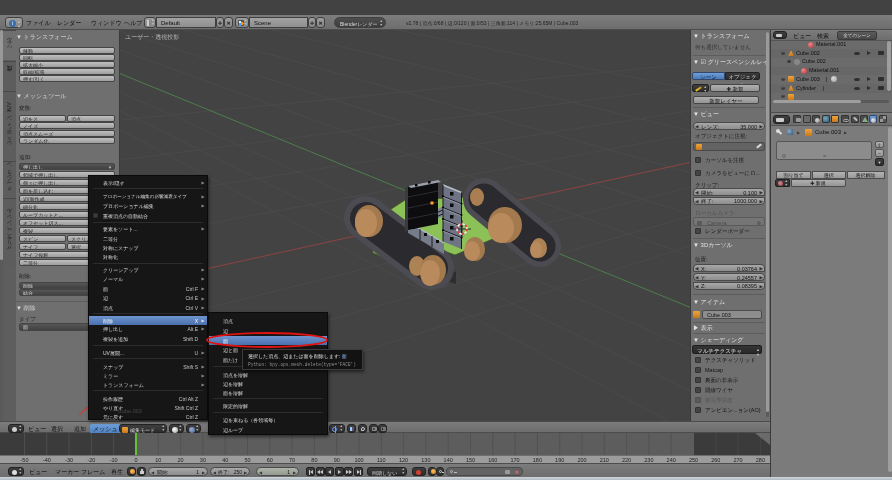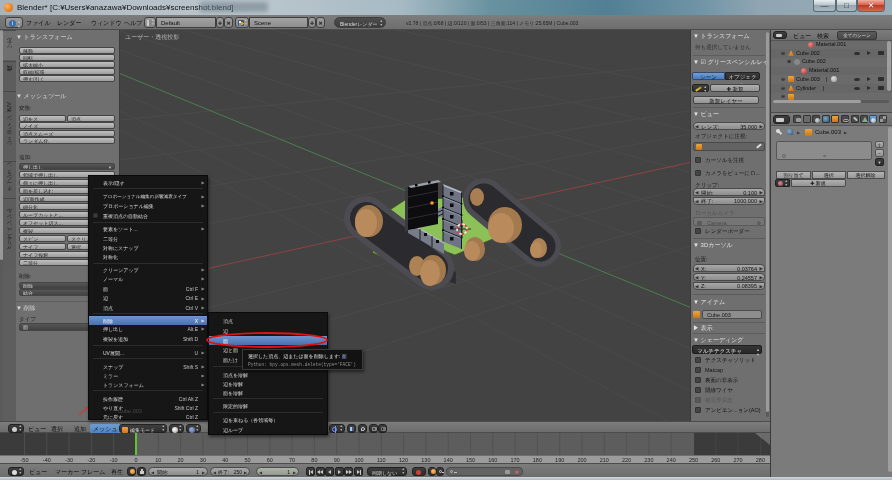--- a/index.html
+++ b/index.html
@@ -59,34 +59,20 @@
 .pb .bar{width:1px;height:4.5px;background:#c8c8c8;}
 .orow{position:absolute;left:0;width:122px;height:8.7px;font-size:5.5px;color:#101010;}
 .oic{position:absolute;top:1px;width:6px;height:6px;border-radius:1px;}
 .ri{position:absolute;top:1px;font-size:5px;color:#2a2a2a;}
 .pic{position:absolute;top:2px;width:8px;height:8px;background:#4a4a4a;border:1px solid #333;border-radius:1px;}
 .pbt{height:8px;background:linear-gradient(#b4b4b4,#989898);border:1px solid #4c4c4c;font-size:5px;color:#111;text-align:center;line-height:7.5px;}
 </style></head>
 <body>
 <div id="win">
 
-  <div id="title" class="abs">
-    <div class="abs" style="left:4px;top:3px;width:9px;height:9px;border-radius:50%;background:radial-gradient(circle at 35% 35%,#ffb25e,#ec7f1e 60%,#b85a10);"></div>
-    <div class="abs ttxt txt">Blender* [C:¥Users¥anazawa¥Downloads¥screenshot.blend]</div>
-    <div class="abs" style="left:200px;top:2px;width:68px;height:10px;background:#6a7d88;filter:blur(2px);opacity:.55;border-radius:2px;"></div>
-    <div class="abs wbtn" style="left:813px;width:23px;border-radius:0 0 3px 3px;">
-        <span class="wglyph" style="color:#333;text-shadow:none;">—</span>
-      </div>
-    <div class="abs wbtn" style="left:836px;width:21px;border-radius:0 0 3px 3px;">
-        <span class="wglyph" style="color:#333;text-shadow:none;">□</span>
-      </div>
-    <div class="abs wbtn" id="closeb" style="left:857px;width:28px;border-radius:0 0 4px 4px;">
-        <span class="wglyph">✕</span>
-      </div>
-  </div>
 
   <div id="infohdr" class="abs">
     <div class="sq dk" style="left:5px;width:18px;">
         <span style="position:absolute;left:3px;top:2px;width:7px;height:7px;border-radius:50%;background:#3a6ea8;color:#fff;font-size:6px;text-align:center;line-height:7px;">i</span>
         <span style="position:absolute;right:1px;top:1px;font-size:4px;color:#bbb;">▲<br>▼</span>
       </div>
     <span class="m" style="left:26px;">ファイル</span>
     <span class="m" style="left:57px;">レンダー</span>
     <span class="m" style="left:91px;">ウィンドウ</span>
     <span class="m" style="left:124px;">ヘルプ</span>

